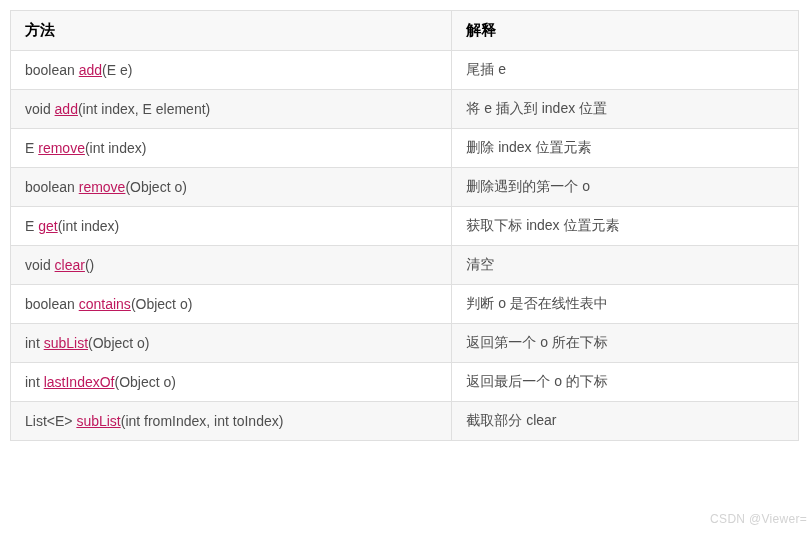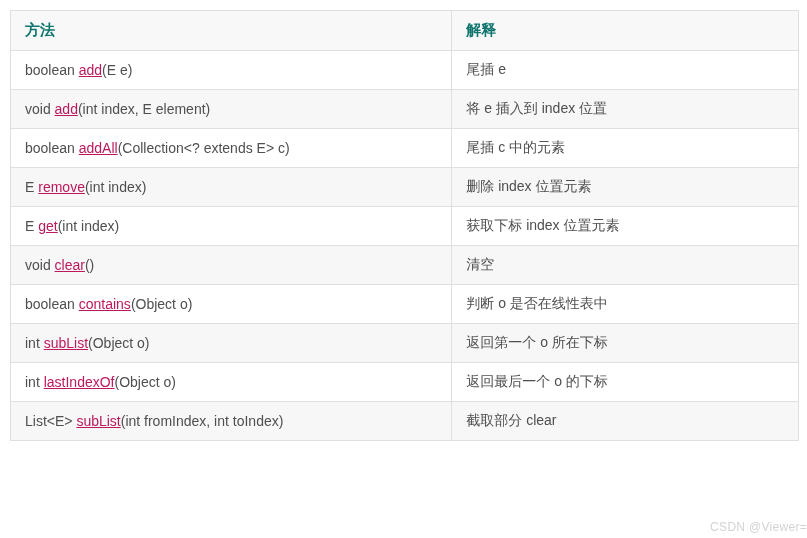--- a/index.html
+++ b/index.html
@@ -18,35 +18,35 @@
     }
     th, td {
       border: 1px solid #dfdfdf;
       padding: 10px 14px;
       text-align: left;
       vertical-align: middle;
     }
     th {
       background: #f8f8f8;
       font-weight: 700;
-      color: #0f766e;
+      color: #000000;
       font-size: 15px;
     }
     tbody tr:nth-child(even) td {
       background: #f7f7f7;
     }
     .col-method { width: 56%; }
     .col-desc { width: 44%; }
     .link {
       color: #be185d;
       text-decoration: underline;
     }
     .watermark {
       position: fixed;
-      bottom: 4px;
+      bottom: 12px;
       right: 0;
       font-size: 12px;
       color: #d3d3d3;
       font-family: Arial, sans-serif;
       pointer-events: none;
       letter-spacing: 0.3px;
     }
   </style>
 </head>
 <body>
@@ -65,26 +65,26 @@
   <tbody id="tb">
       <tr>
         <td><span>boolean </span><span class="link">add</span><span>(E e)</span></td>
         <td>尾插 e</td>
       </tr>
       <tr>
         <td><span>void </span><span class="link">add</span><span>(int index, E element)</span></td>
         <td>将 e 插入到 index 位置</td>
       </tr>
       <tr>
-        <td><span>boolean </span><span class="link">addAll</span><span>(Collection&lt;? extends E&gt; c)</span></td>
-        <td>尾插 c 中的元素</td>
+        <td><span>E </span><span class="link">remove</span><span>(int index)</span></td>
+        <td>删除 index 位置元素</td>
       </tr>
       <tr>
-        <td><span>E </span><span class="link">remove</span><span>(int index)</span></td>
-        <td>删除 index 位置元素</td>
+        <td><span>boolean </span><span class="link">remove</span><span>(Object o)</span></td>
+        <td>删除遇到的第一个 o</td>
       </tr>
       <tr>
         <td><span>E </span><span class="link">get</span><span>(int index)</span></td>
         <td>获取下标 index 位置元素</td>
       </tr>
       <tr>
         <td><span>void </span><span class="link">clear</span><span>()</span></td>
         <td>清空</td>
       </tr>
       <tr>

